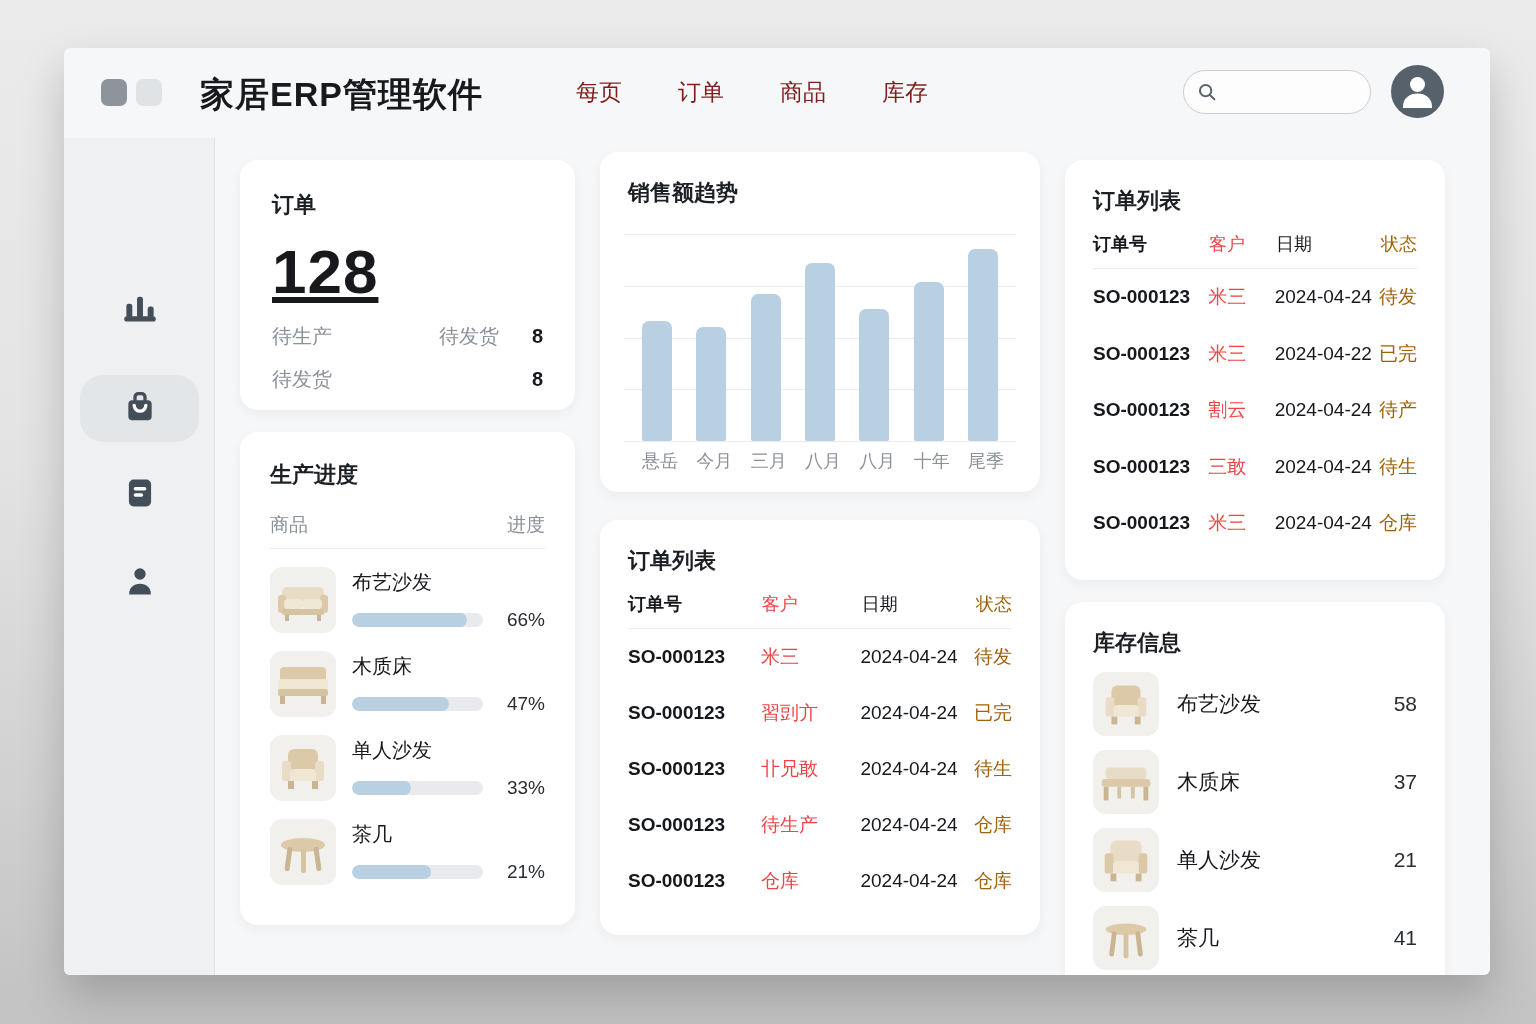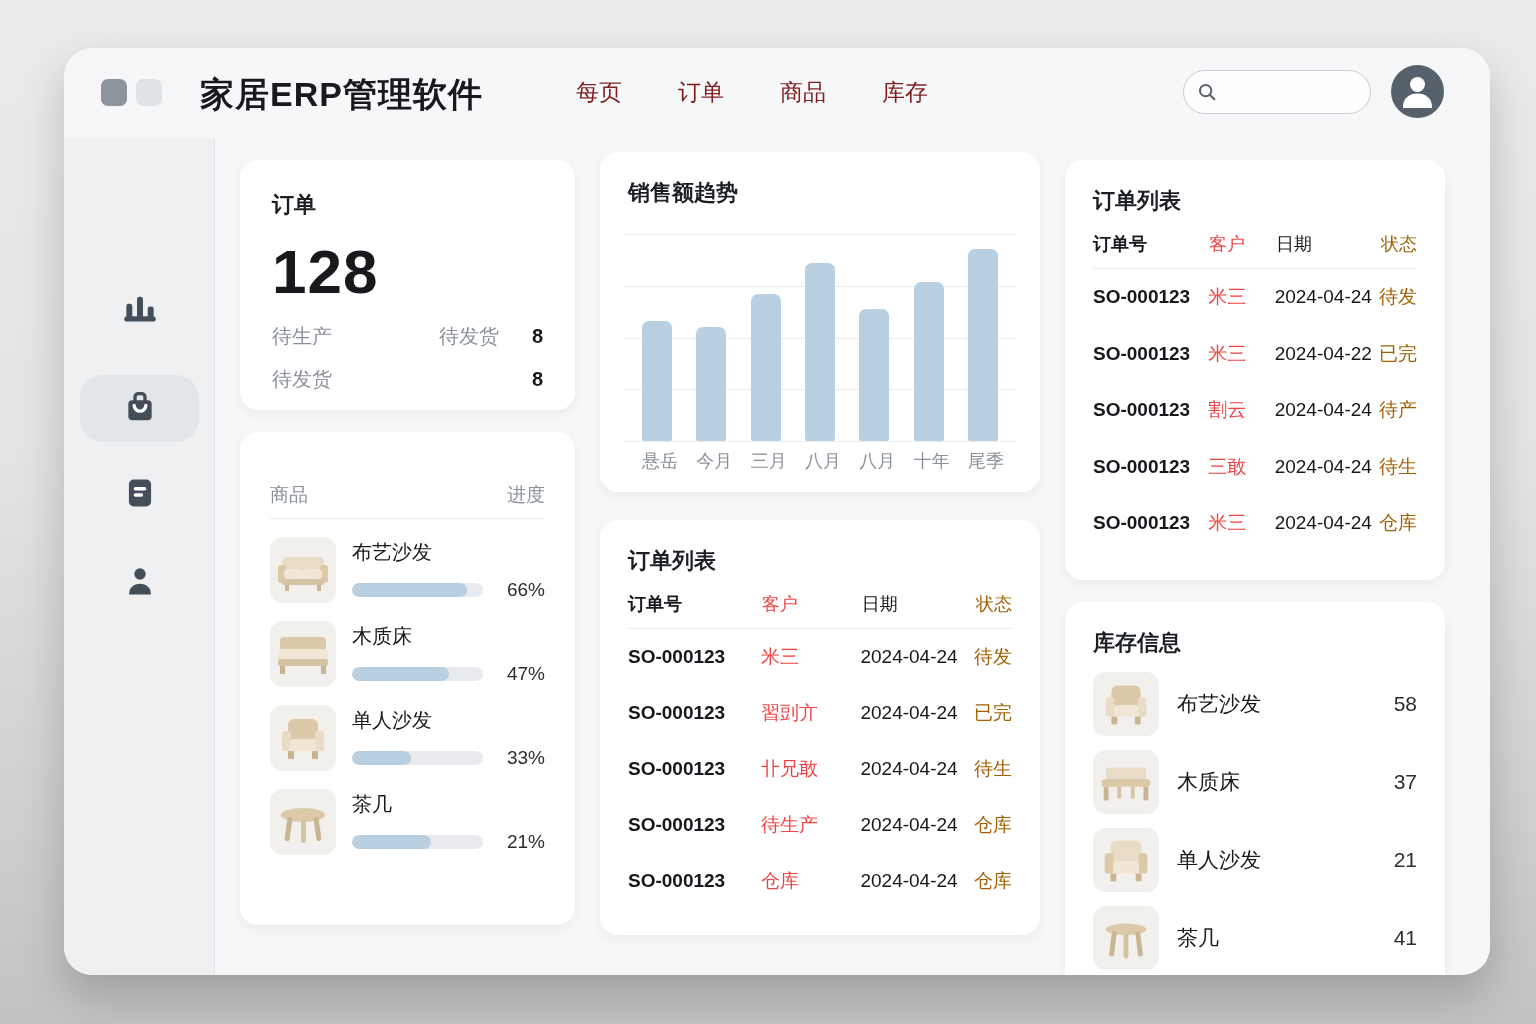--- a/index.html
+++ b/index.html
@@ -4,21 +4,21 @@
 <style>
   * { margin:0; padding:0; box-sizing:border-box; }
   html,body { width:1536px; height:1024px; overflow:hidden; }
   body {
     font-family:"Liberation Sans","DejaVu Sans",sans-serif;
     background:linear-gradient(180deg,#ebebeb 0%,#e3e3e3 45%,#d0d0d0 78%,#c2c2c2 100%);
     position:relative; color:#1a1d21;
   }
   .window {
     position:absolute; left:64px; top:48px; width:1426px; height:927px;
-    background:#f6f7f8; border-radius:28px; overflow:hidden;
+    background:#f6f7f8; border-radius:6px; overflow:hidden;
     box-shadow:0 20px 45px rgba(0,0,0,0.20);
   }
   
   .hdr { position:absolute; left:0; top:0; width:100%; height:90px; }
   .dots { position:absolute; left:37px; top:31px; display:flex; gap:9px; }
   .dot { width:26px; height:27px; border-radius:7px; }
   .dot.d1 { background:#8e949c; }
   .dot.d2 { background:#e0e3e6; }
   .app-title { position:absolute; left:136px; top:24px; font-size:34px; font-weight:700; letter-spacing:1px; color:#17191d; }
   .nav { position:absolute; left:512px; top:29px; display:flex; gap:56px; }
@@ -35,21 +35,21 @@
     position:absolute; left:0; top:90px; width:151px; height:837px;
     background:#eff0f2; border-right:1px solid #e1e3e6;
   }
   .side-item { position:absolute; left:0; width:151px; display:flex; justify-content:center; }
   .side-pill { position:absolute; left:16px; top:237px; width:119px; height:67px; border-radius:23px; background:#e3e6e9; display:flex; align-items:center; justify-content:center; }
   
   .card { position:absolute; background:#ffffff; border-radius:18px; box-shadow:0 4px 12px rgba(30,40,50,0.05); }
   .card-title { font-size:22px; font-weight:700; color:#1c2025; }
   
   .card-orders { left:176px; top:112px; width:335px; height:250px; padding:30px 32px; }
-  .big-num { font-size:62px; font-weight:600; color:#17191d; margin-top:16px; letter-spacing:1px; }
+  .big-num { font-size:62px; font-weight:600; color:#17191d; margin-top:16px; letter-spacing:1px;text-decoration:underline; }
   .stat-row { display:flex; align-items:center; margin-top:16px; font-size:20px; }
   .stat-row .lab { color:#8a9099; }
   .stat-row .lab.first { flex:1; }
   .stat-row .val { margin-left:auto; min-width:36px; text-align:right; color:#17191d; font-weight:600; }
   .stat-row .lab.mid { margin-right:8px; }
   
   .card-prod { left:176px; top:384px; width:335px; height:493px; padding:28px 30px; }
   .prod-head { display:flex; margin-top:22px; font-size:19px; color:#8a9099; }
   .prod-head .ph-r { margin-left:auto; }
   .prod-divider { height:1px; background:#ececee; margin-top:10px; }
@@ -175,20 +175,21 @@
       <span class="lab mid">待发货</span>
       <span class="val">8</span>
     </div>
     <div class="stat-row">
       <span class="lab first">待发货</span>
       <span class="val">8</span>
     </div>
   </div>
 
   <div class="card card-prod">
+    <div class="card-title">生产进度</div>
     <div class="prod-head">
       <span>商品</span>
       <span class="ph-r">进度</span>
     </div>
     <div class="prod-divider"></div>
 
     <div class="prod-item">
       <div class="thumb">
         <svg viewBox="0 0 66 66">
             <rect width="66" height="66" fill="#f2f0ed"></rect>

